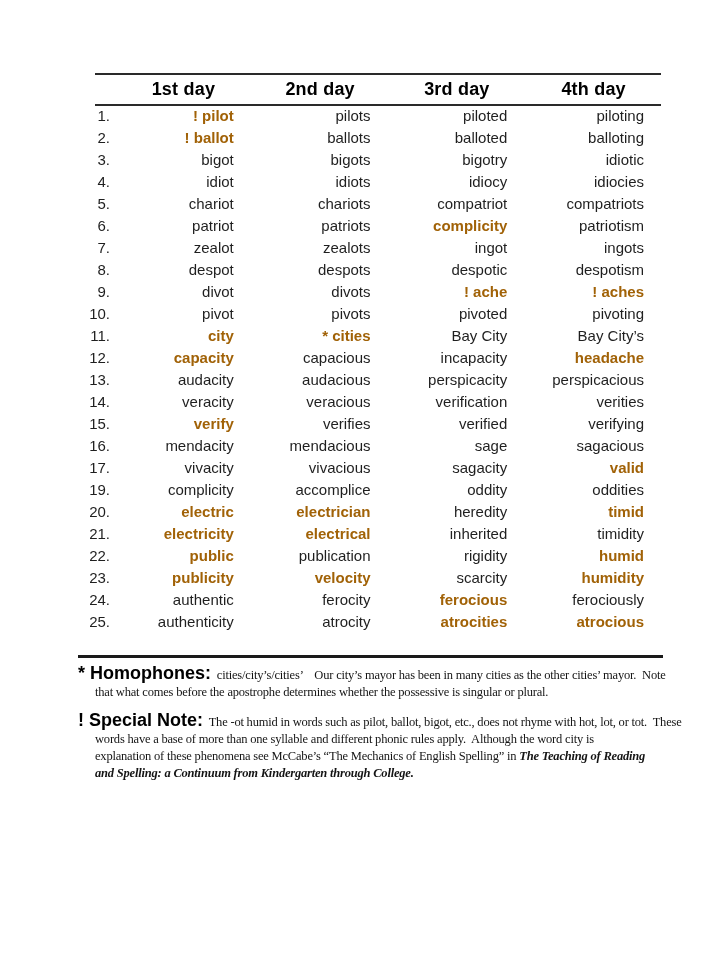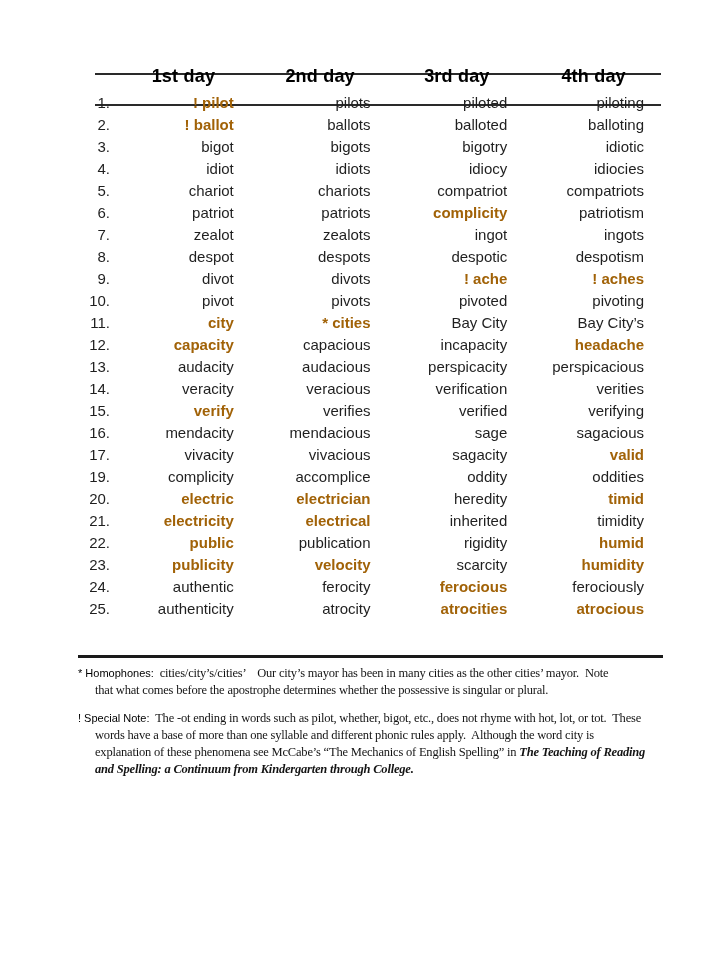--- a/index.html
+++ b/index.html
@@ -8,21 +8,21 @@
     font-family:"Liberation Sans", sans-serif; overflow:hidden;
   }
   .page { position:absolute; inset:0; background:#fff; color:#1c1c1c; }
 
   .rule { position:absolute; background:#2a2a2a; }
   .rule-top    { left:95px; top:73px;  width:566px; height:2px; }
   .rule-head   { left:95px; top:104px; width:566px; height:2px; }
   .rule-bottom { left:78px; top:655px; width:585px; height:3px; background:#1a1a1a; }
 
   table.wordtable {
-    position:absolute; left:80px; top:61px; width:582px;
+    position:absolute; left:80px; top:74px; width:582px;
     border-collapse:collapse; table-layout:fixed;
   }
   .wordtable th {
     height:31px; padding:0; vertical-align:middle; text-align:center;
     font-size:18px; font-weight:bold; color:#000; letter-spacing:0.2px;
   }
   .wordtable td {
     height:22px; line-height:22px; padding:0 18px 0 0; vertical-align:middle;
     text-align:right; font-size:15px; color:#1f1f1f; white-space:nowrap;
   }
@@ -30,22 +30,22 @@
   .wordtable td.bold { font-weight:bold; color:#a16207; }
 
   .footnotes { position:absolute; left:78px; top:665px; width:640px; }
   .footnote {
     margin:0 0 11px 0; font-family:"Liberation Serif", serif;
     font-size:12.5px; line-height:17px; color:#141414; letter-spacing:-0.2px;
   }
   .fn-line { white-space:pre; }
   .fn-line.cont { padding-left:17px; }
   .fn-label {
-    font-family:"Liberation Sans", sans-serif; font-weight:normal;
-    font-size:11px; color:#000; letter-spacing:0;
+    font-family:"Liberation Sans", sans-serif; font-weight:bold;
+    font-size:18px; color:#000; letter-spacing:0;
   }
   .fn-italic { font-style:italic;font-weight:bold; }
 </style>
 </head>
 <body>
 
 <div class="page">
 
   <div class="rule rule-top"></div>
   <div class="rule rule-head"></div>
@@ -239,20 +239,20 @@
         </tr>
       </tbody>
   </table>
 
   <div class="footnotes" id="footnotes">
       <div class="footnote">
         <div class="fn-line"><span class="fn-label">* Homophones:</span><span class="fn-text">  cities/city’s/cities’    Our city’s mayor has been in many cities as the other cities’ mayor.  Note</span></div>
         <div class="fn-line cont"><span class="fn-text">that what comes before the apostrophe determines whether the possessive is singular or plural.</span></div>
       </div>
       <div class="footnote">
-        <div class="fn-line"><span class="fn-label">! Special Note:</span><span class="fn-text">  The -ot ending in words such as pilot, whether, bigot, etc., does not rhyme with hot, lot, or tot.  These</span></div>
+        <div class="fn-line"><span class="fn-label">! Special Note:</span><span class="fn-text">  The -ot humid in words such as pilot, ballot, bigot, etc., does not rhyme with hot, lot, or tot.  These</span></div>
         <div class="fn-line cont"><span class="fn-text">words have a base of more than one syllable and different phonic rules apply.  Although the word city is</span></div>
         <div class="fn-line cont"><span class="fn-text">explanation of these phenomena see McCabe’s “The Mechanics of English Spelling” in </span><span class="fn-italic">The Teaching of Reading</span></div>
         <div class="fn-line cont"><span class="fn-italic">and Spelling: a Continuum from Kindergarten through College.</span></div>
       </div>
     </div>
 
 </div>
 
 </body></html>

